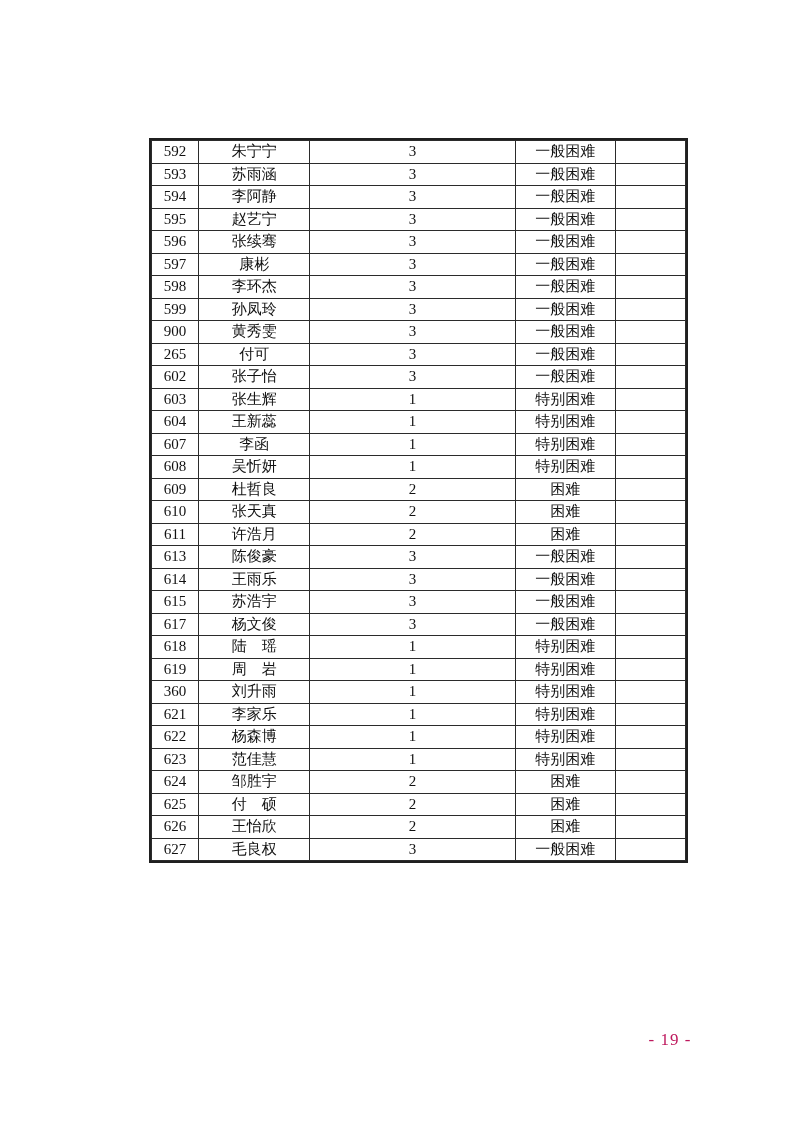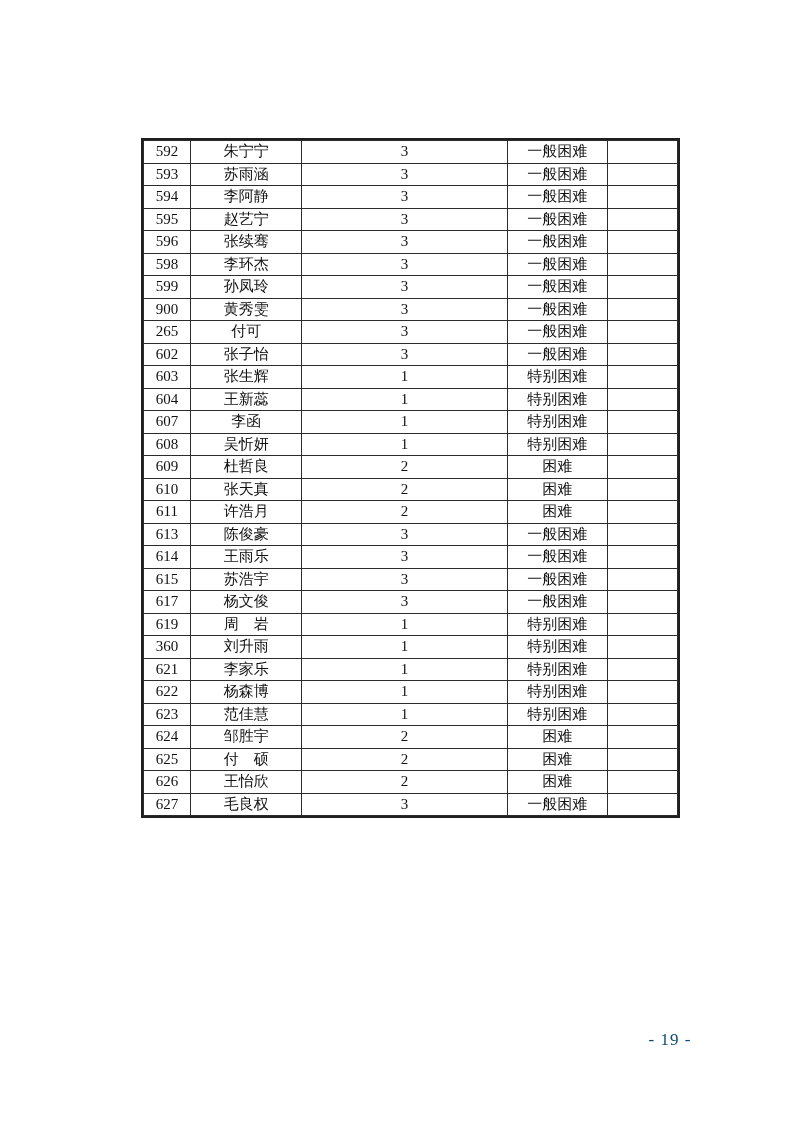--- a/index.html
+++ b/index.html
@@ -10,21 +10,21 @@
   }
   .page {
     position: relative;
     width: 793px;
     height: 1122px;
     background: #ffffff;
     overflow: hidden;
   }
   .table-wrap {
     position: absolute;
-    left: 141px;
+    left: 149px;
     top: 138px;
     width: 535px;
     border: 2px solid #1f1f1f;
   }
   table.roster {
     border-collapse: collapse;
     table-layout: fixed;
     width: 100%;
   }
   table.roster td {
@@ -44,21 +44,21 @@
   col.c-code   { width: 205px; }
   col.c-level  { width: 100px; }
   col.c-remark { width: 70px; }
   .page-number {
     position: absolute;
     left: 620px;
     top: 1030px;
     width: 100px;
     text-align: center;
     font-size: 17px;
-    color: #0c4a6e;
+    color: #be185d;
     letter-spacing: 1px;
   }
 </style>
 </head>
 <body>
 
 <div class="page">
 
   <div class="table-wrap">
     <table class="roster">
@@ -99,20 +99,27 @@
     <td></td>
   </tr>
           <tr>
     <td>596</td>
     <td>张续骞</td>
     <td>3</td>
     <td>一般困难</td>
     <td></td>
   </tr>
           <tr>
+    <td>597</td>
+    <td>康彬</td>
+    <td>3</td>
+    <td>一般困难</td>
+    <td></td>
+  </tr>
+          <tr>
     <td>598</td>
     <td>李环杰</td>
     <td>3</td>
     <td>一般困难</td>
     <td></td>
   </tr>
           <tr>
     <td>599</td>
     <td>孙凤玲</td>
     <td>3</td>
@@ -208,20 +215,27 @@
     <td>苏浩宇</td>
     <td>3</td>
     <td>一般困难</td>
     <td></td>
   </tr>
           <tr>
     <td>617</td>
     <td>杨文俊</td>
     <td>3</td>
     <td>一般困难</td>
+    <td></td>
+  </tr>
+          <tr>
+    <td>618</td>
+    <td>陆　瑶</td>
+    <td>1</td>
+    <td>特别困难</td>
     <td></td>
   </tr>
           <tr>
     <td>619</td>
     <td>周　岩</td>
     <td>1</td>
     <td>特别困难</td>
     <td></td>
   </tr>
           <tr>

